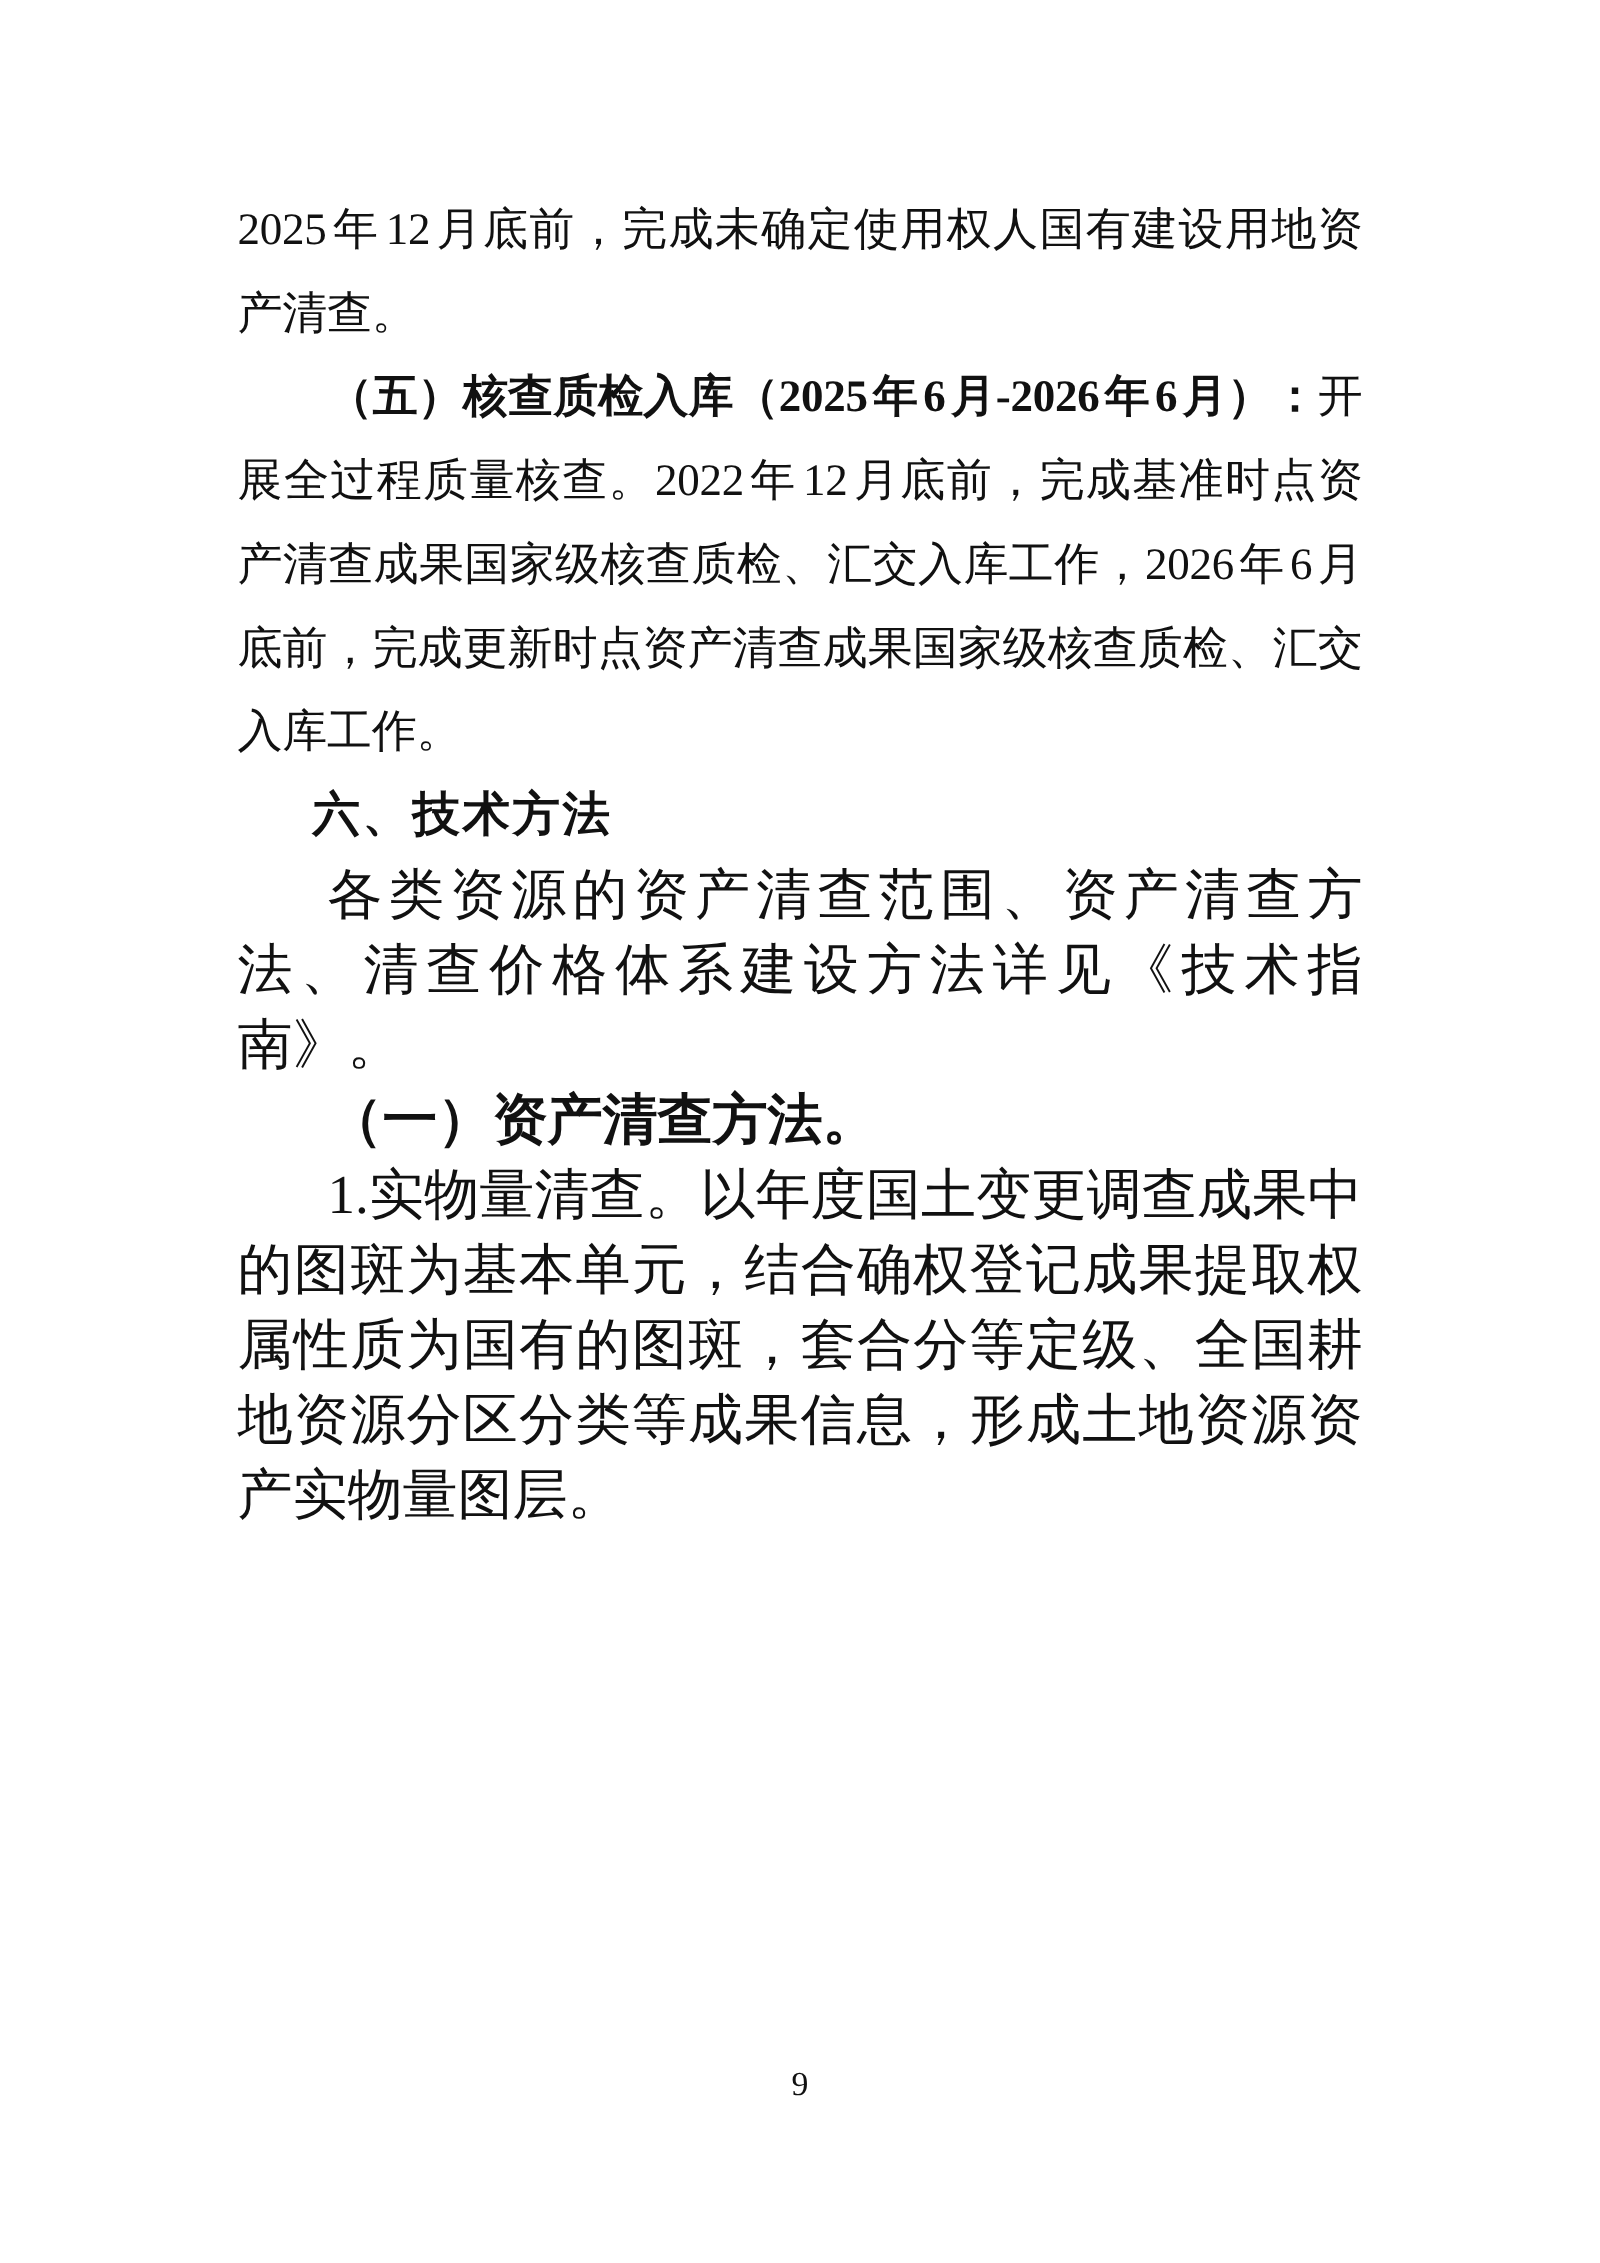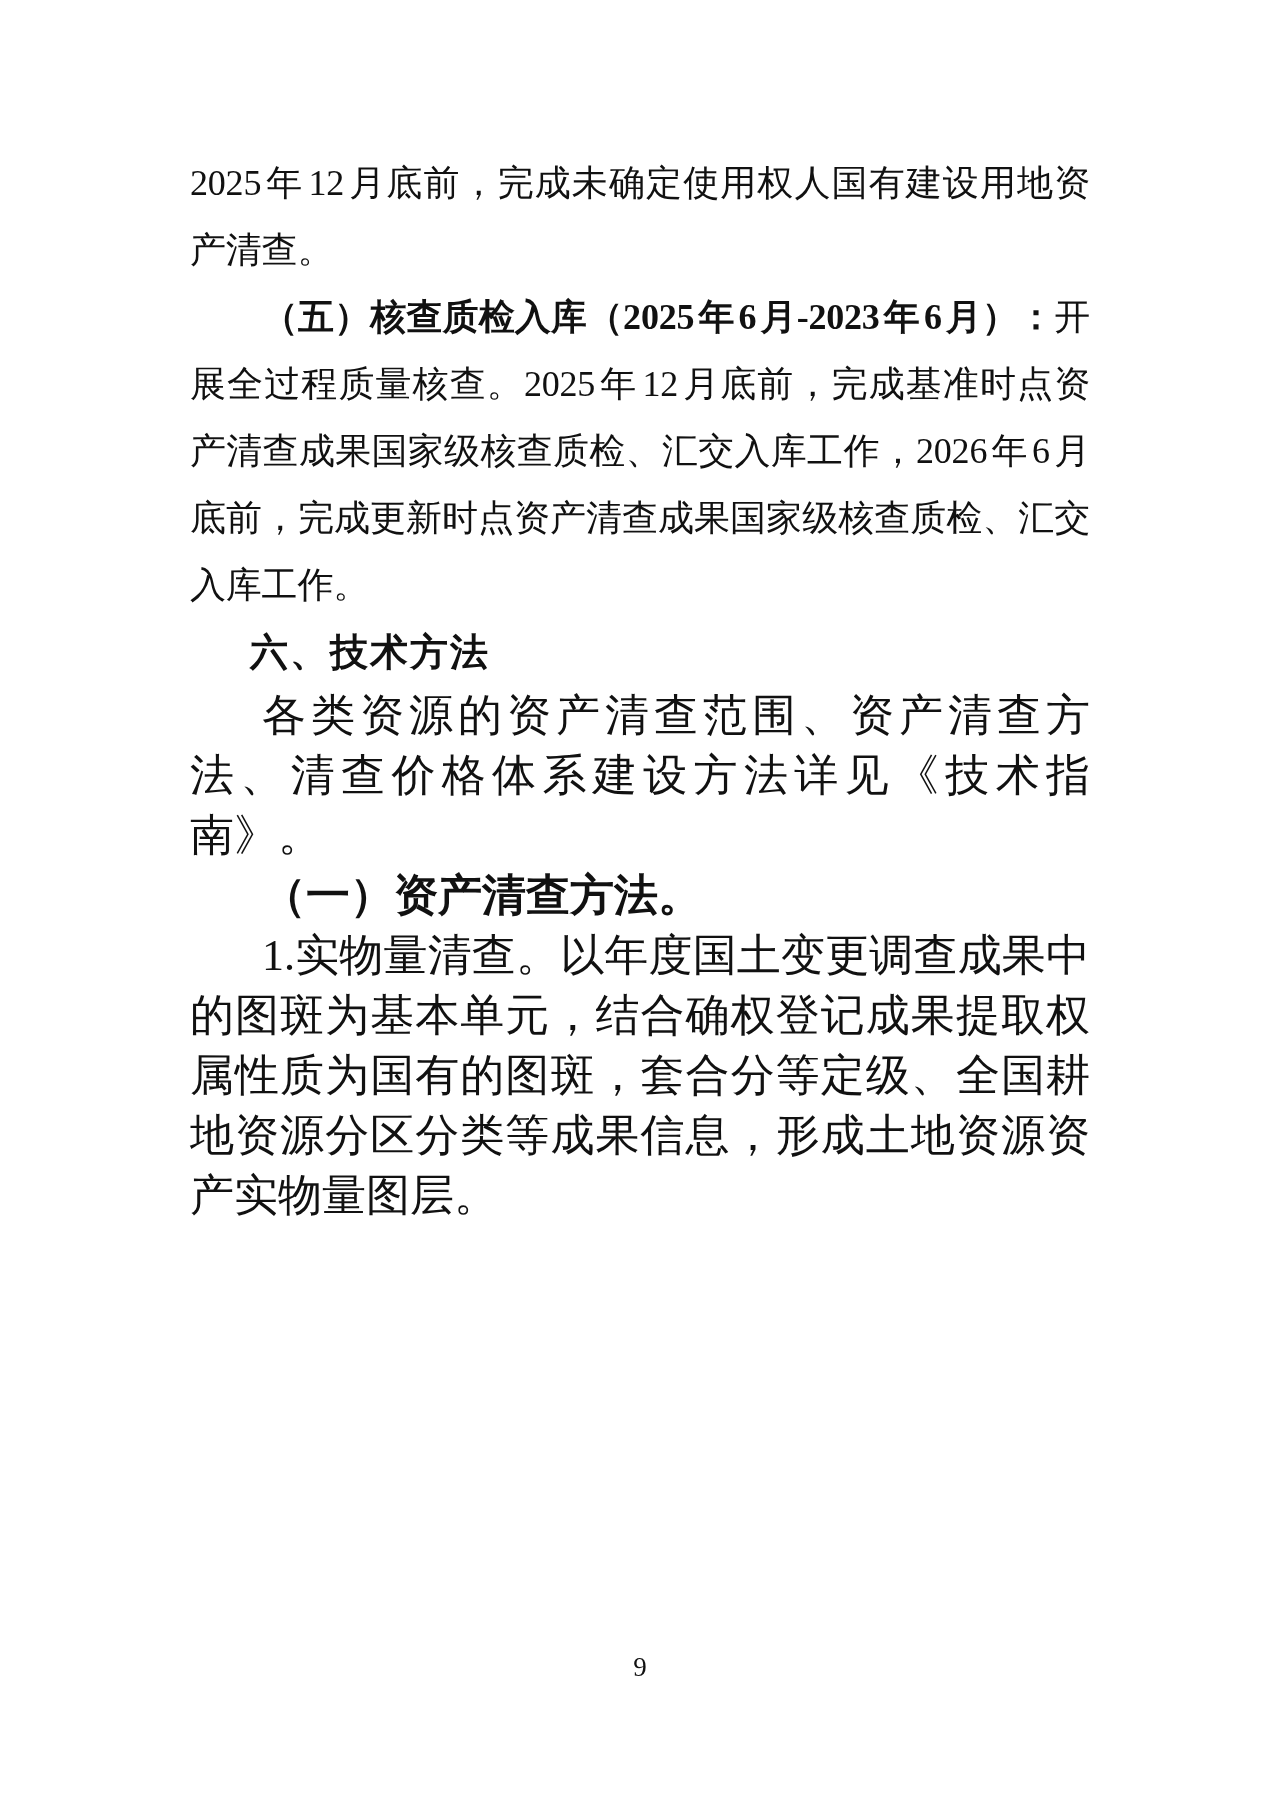--- a/index.html
+++ b/index.html
@@ -56,21 +56,21 @@
   }
 </style>
 </head>
 <body>
 
 <div class="page">
   <div class="content">
 
     <p class="body-a">2025 年 12 月底前，完成未确定使用权人国有建设用地资产清查。</p>
 
-    <p class="body-a indent"><span class="lead">（五）核查质检入库（2025 年 6 月-2023 年 6 月）：</span><span>开展全过程质量核查。2025 年 12 月底前，完成基准时点资产清查成果国家级核查质检、汇交入库工作，2026 年 6 月底前，完成更新时点资产清查成果国家级核查质检、汇交入库工作。</span></p>
+    <p class="body-a indent"><span class="lead">（五）核查质检入库（2025 年 6 月-2026 年 6 月）：</span><span>开展全过程质量核查。2022 年 12 月底前，完成基准时点资产清查成果国家级核查质检、汇交入库工作，2026 年 6 月底前，完成更新时点资产清查成果国家级核查质检、汇交入库工作。</span></p>
 
     <p class="heading">六、技术方法</p>
 
     <p class="body-b indent">各类资源的资产清查范围、资产清查方法、清查价格体系建设方法详见《技术指南》。</p>
 
     <p class="body-b indent bold">（一）资产清查方法。</p>
 
     <p class="body-b indent">1.实物量清查。以年度国土变更调查成果中的图斑为基本单元，结合确权登记成果提取权属性质为国有的图斑，套合分等定级、全国耕地资源分区分类等成果信息，形成土地资源资产实物量图层。</p>
 
 

